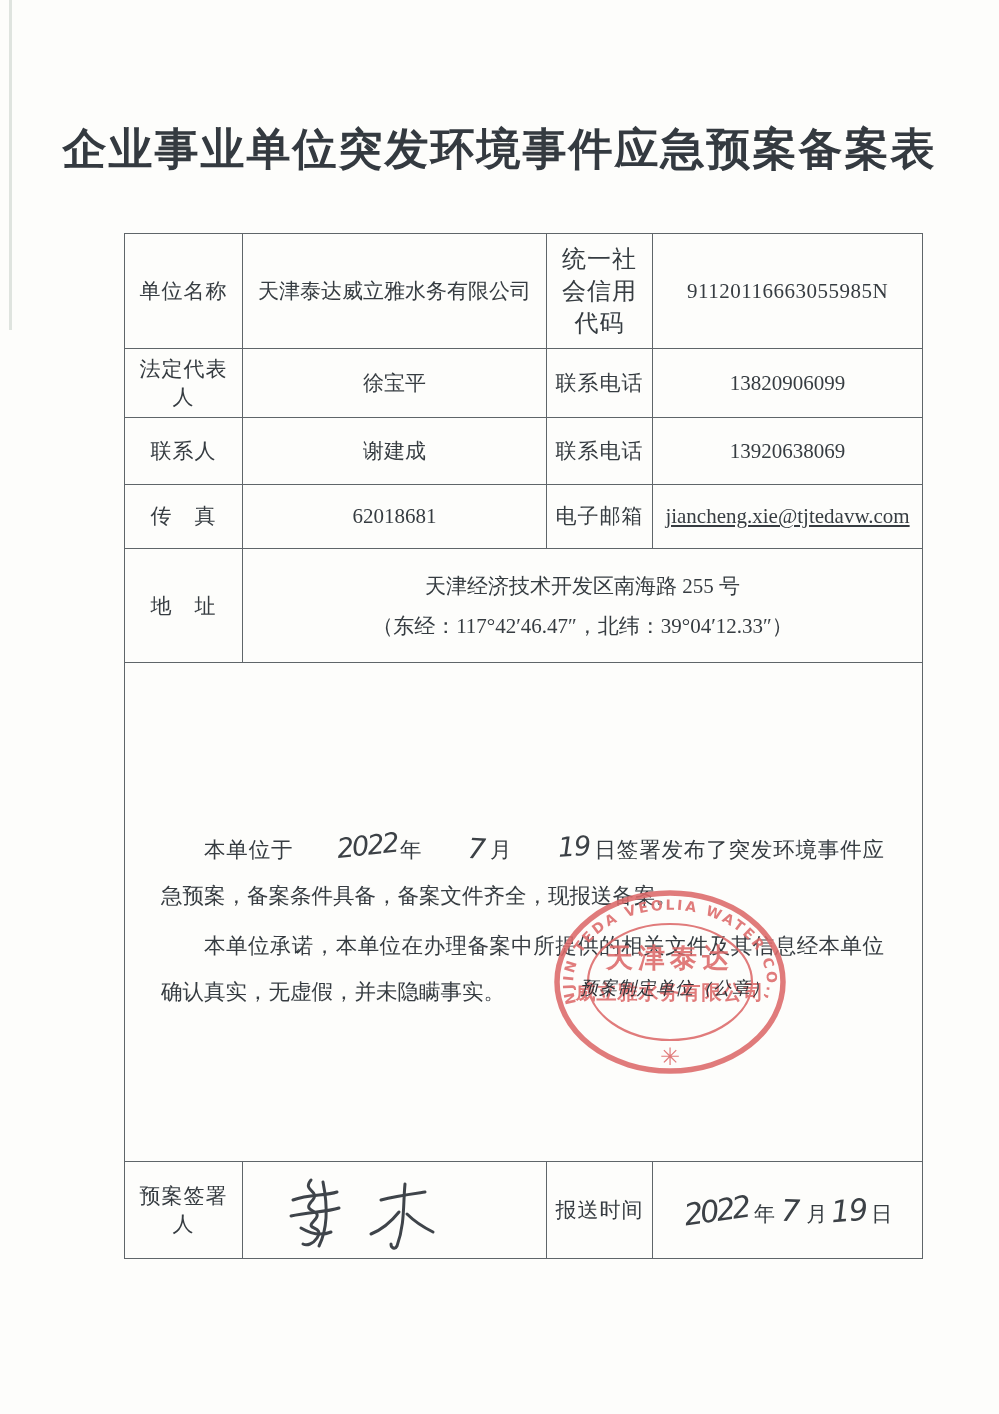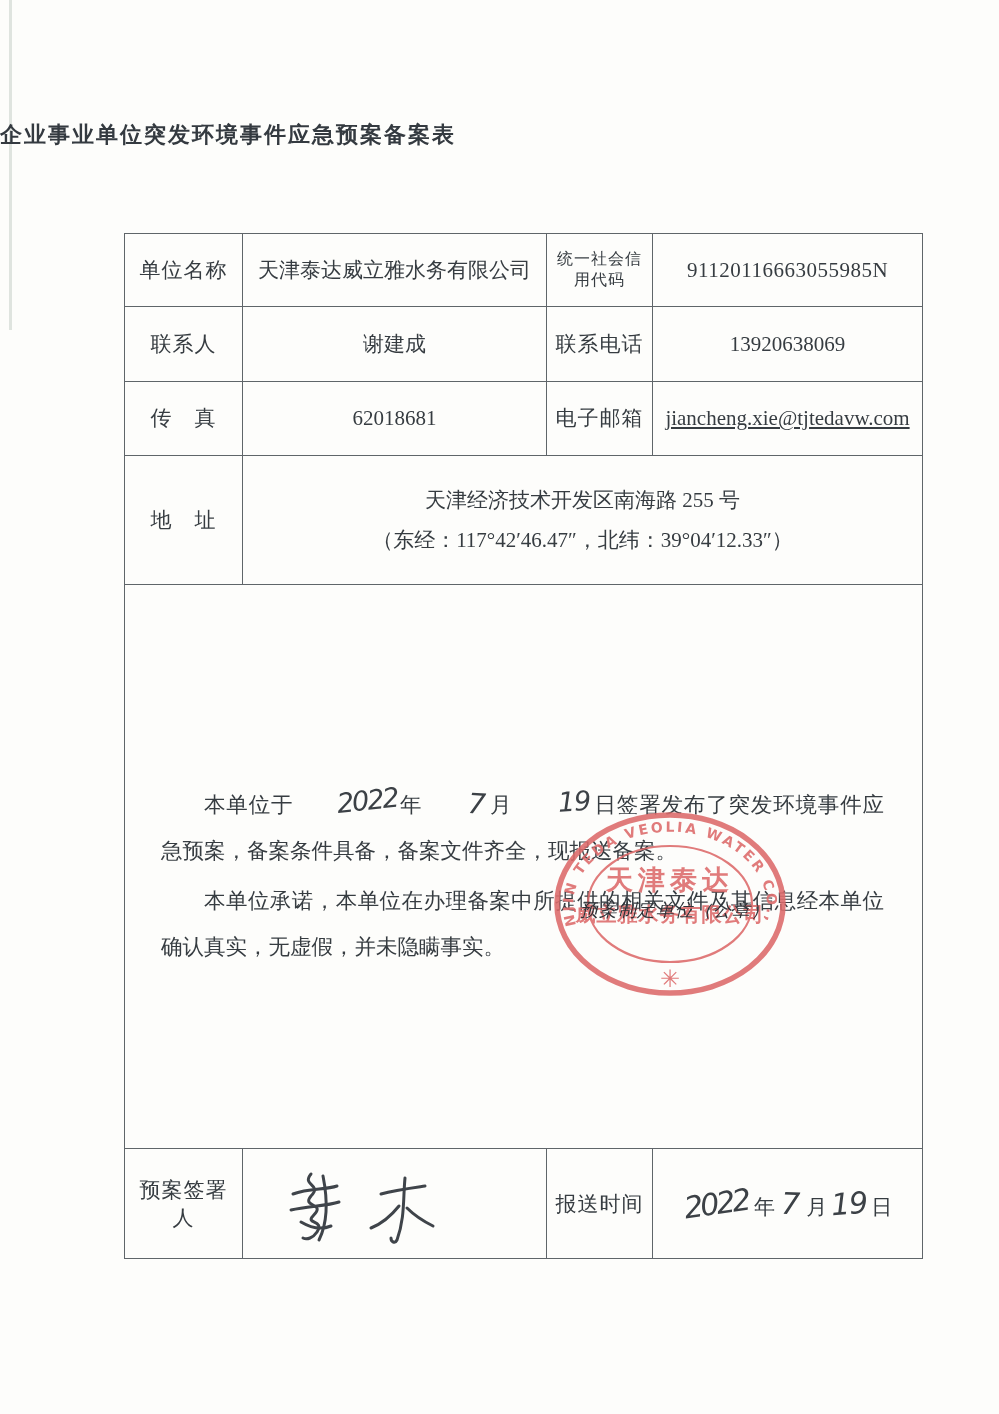--- a/index.html
+++ b/index.html
@@ -8,22 +8,22 @@
     background:#fdfdfb; overflow:hidden;
     font-family:"Liberation Serif","DejaVu Serif",serif;
     color:#363c41;
   }
   .scan-line {
     position:absolute; left:9px; top:0; width:3px; height:330px;
     background:#c6d0c9; opacity:.55;
   }
   .doc-title {
     position:absolute; top:120px; left:0; width:100%;
-    font-family:"DejaVu Sans","Liberation Sans",sans-serif;
-    font-weight:bold; font-size:22px; letter-spacing:2px; color:#343a40;
+    text-align:center; font-family:"DejaVu Sans","Liberation Sans",sans-serif;
+    font-weight:bold; font-size:44px; letter-spacing:2px; color:#343a40;
   }
   table.form {
     position:absolute; left:124px; top:233px; width:798px; height:1026px;
     border-collapse:collapse; table-layout:fixed;
   }
   table.form td {
     border:1.6px solid #5f6569; text-align:center; vertical-align:middle;
     font-size:21px; color:#363c41; padding:2px 6px; overflow:hidden;
   }
   td.lbl { letter-spacing:1px; }
@@ -64,22 +64,28 @@
     <colgroup>
       <col style="width:118px">
         <col style="width:304px">
         <col style="width:106px">
         <col style="width:270px">
     </colgroup>
     <tbody>
         <tr style="height:57px">
       <td class="lbl">单位名称</td>
       <td>天津泰达威立雅水务有限公司</td>
-      <td class="lbl" style="font-size:16px">统一社会信用代码</td>
+      <td class="lbl" style="font-size:24px">统一社会信用代码</td>
       <td class="code">91120116663055985N</td>
+    </tr>
+    <tr style="height:61px">
+      <td class="lbl">法定代表人</td>
+      <td>徐宝平</td>
+      <td class="lbl">联系电话</td>
+      <td>13820906099</td>
     </tr>
     <tr style="height:58px">
       <td class="lbl">联系人</td>
       <td>谢建成</td>
       <td class="lbl">联系电话</td>
       <td>13920638069</td>
     </tr>
     <tr style="height:57px">
       <td class="lbl">传　真</td>
       <td>62018681</td>

